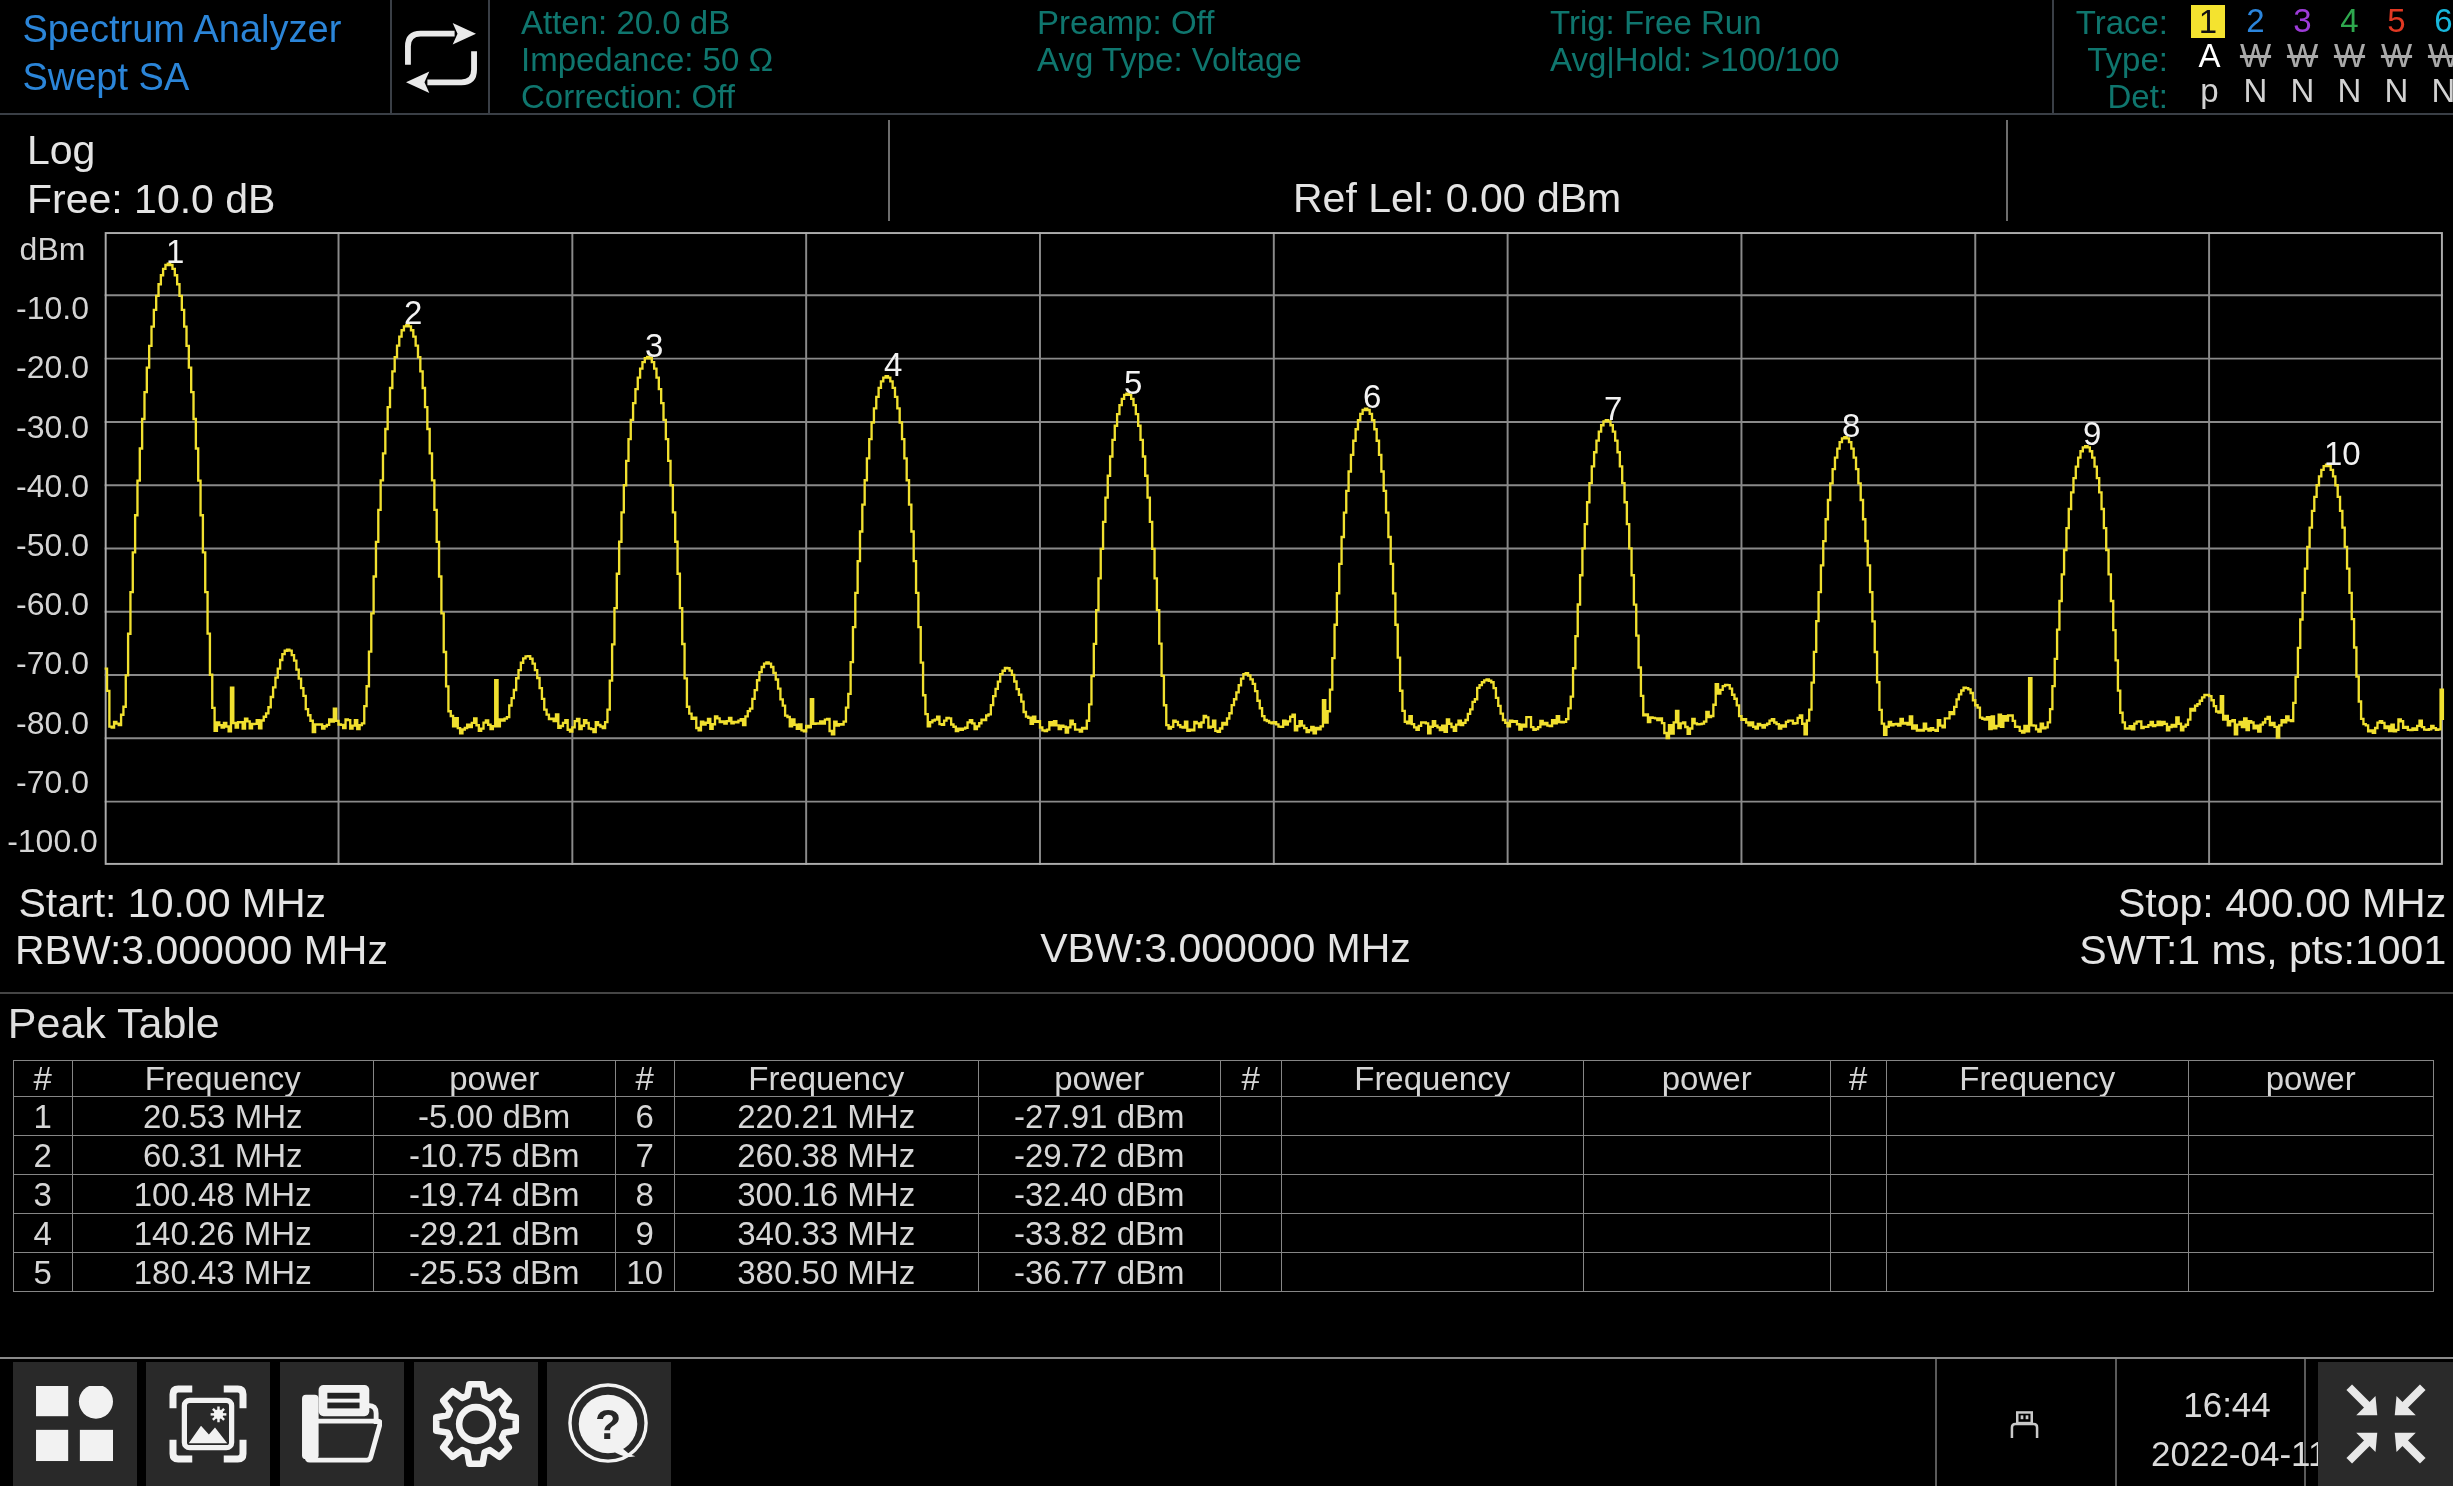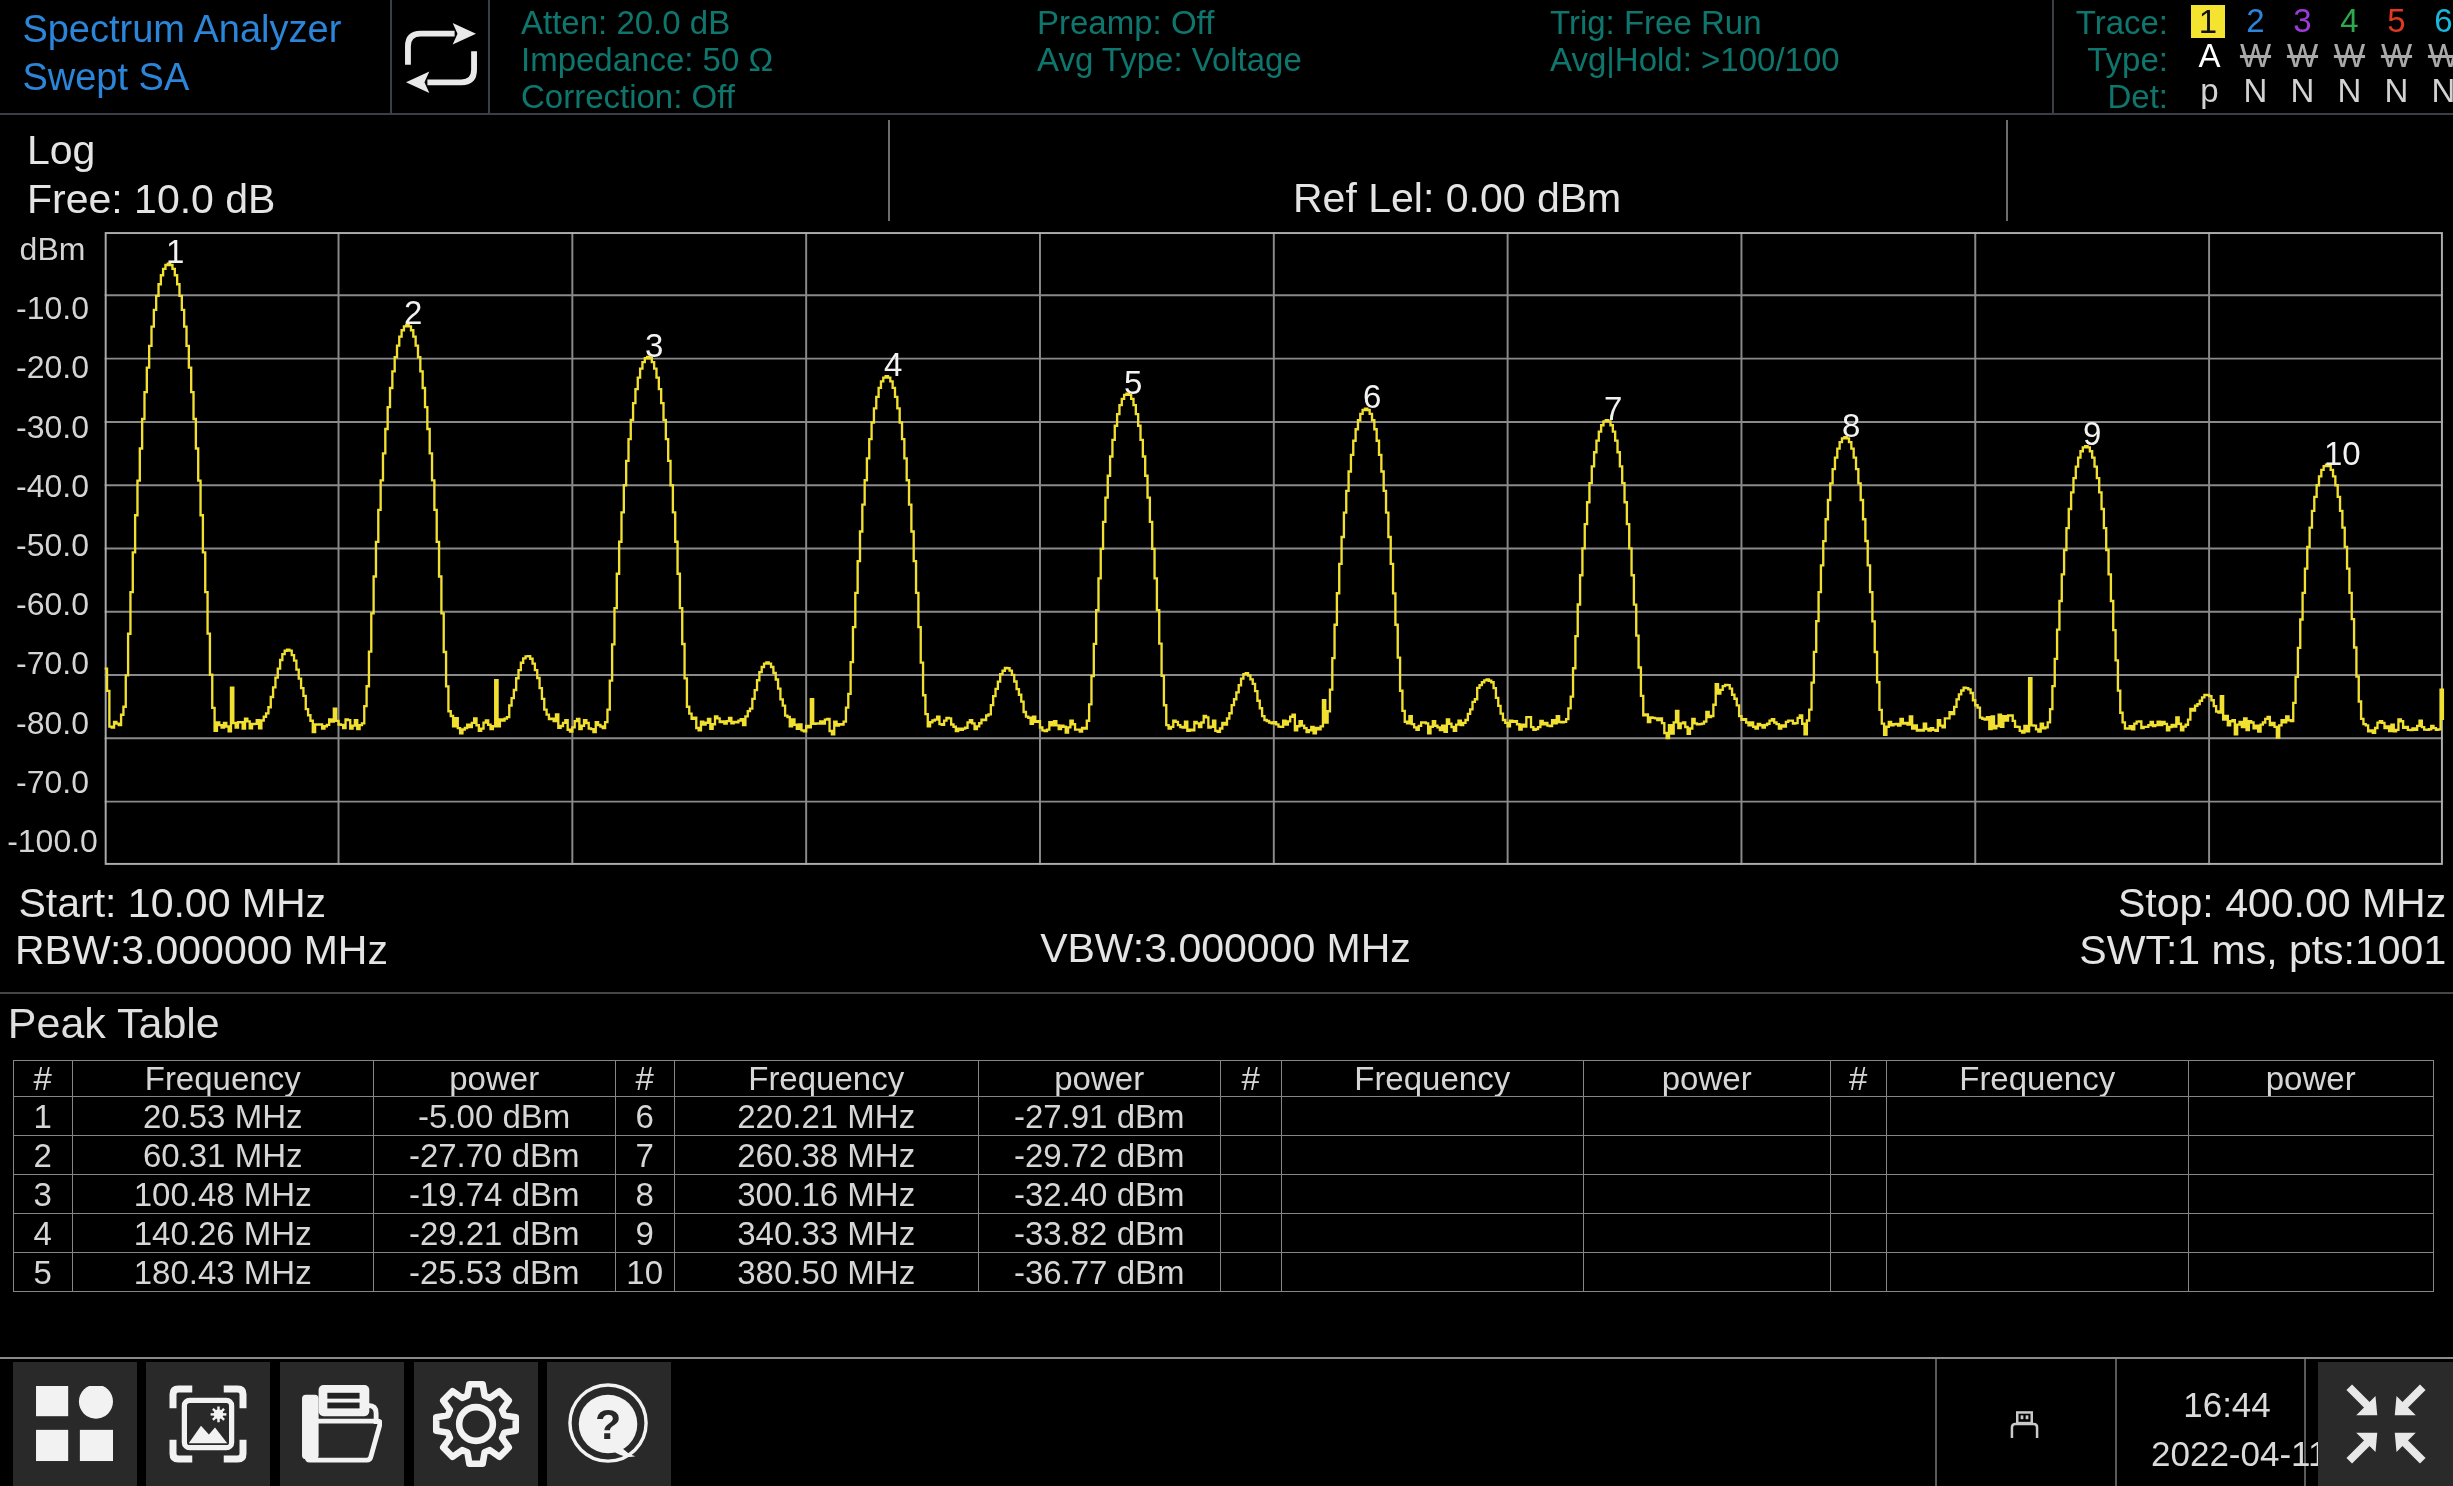--- a/index.html
+++ b/index.html
@@ -165,21 +165,21 @@
           <td></td>
           <td></td>
           <td></td>
           <td></td>
           <td></td>
           <td></td>
         </tr>
         <tr>
           <td>2</td>
           <td>60.31 MHz</td>
-          <td>-27.70 dBm</td>
+          <td>-10.75 dBm</td>
           <td>7</td>
           <td>260.38 MHz</td>
           <td>-29.72 dBm</td>
           <td></td>
           <td></td>
           <td></td>
           <td></td>
           <td></td>
           <td></td>
         </tr>

